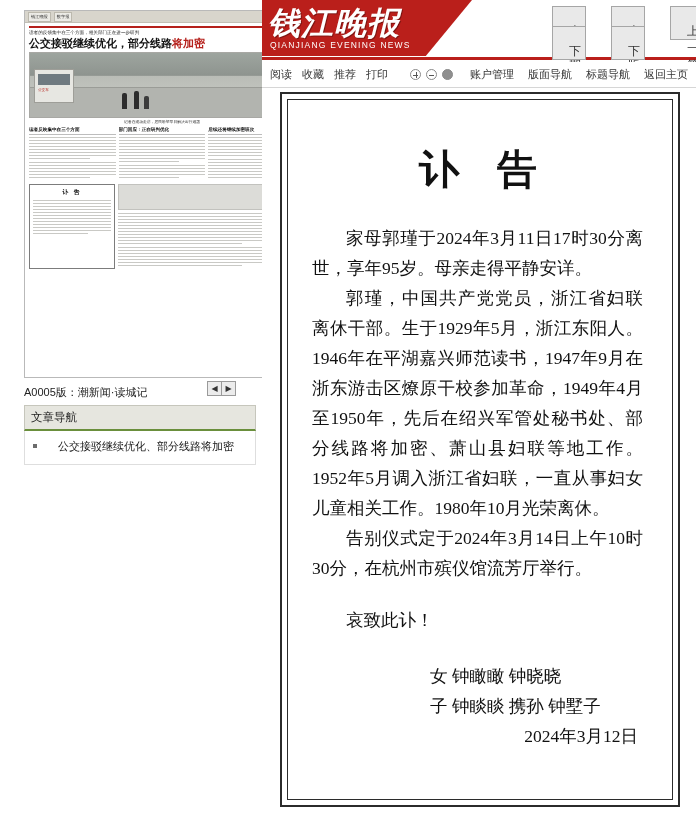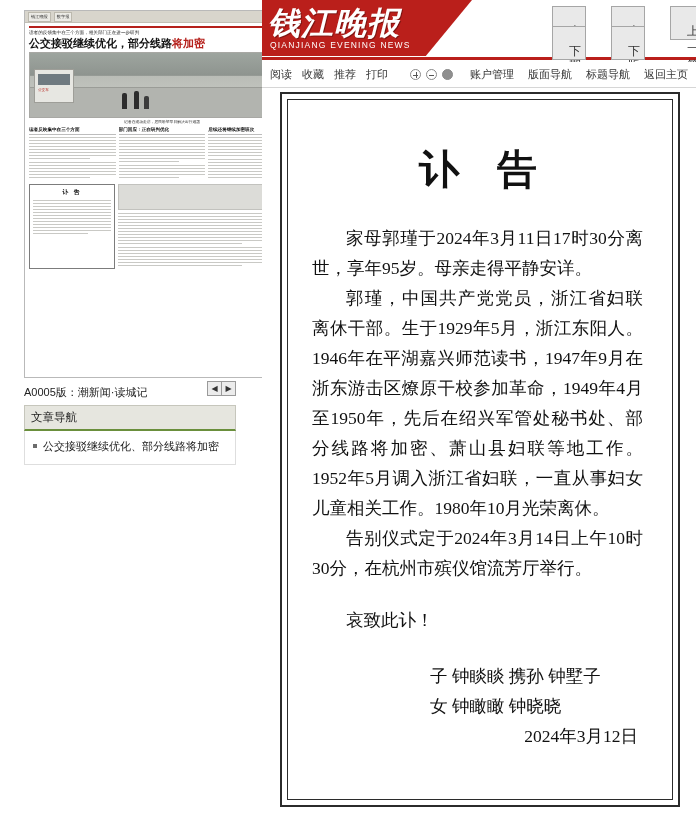--- a/index.html
+++ b/index.html
@@ -171,41 +171,42 @@
     width: 15px; height: 15px;
     border: 1px solid #9a9a9a;
     background: #ececec;
     font-size: 8px; color: #333;
     line-height: 13px; text-align: center;
     padding: 0; margin-left: -1px;
     cursor: pointer;
   }
   .nav-block {
     position: absolute; left: 24px; top: 405px;
-    width: 212px;
+    width: 232px;
   }
   .nav-title {
     background: #e6e6df;
     border: 1px solid #c6c6bc;
     border-bottom: 2px solid #6a8f3c;
     font-size: 11.5px;
     color: #222;
     padding: 4px 6px;
   }
   .nav-list {
     border: 1px solid #dedede;
     border-top: none;
     padding: 6px 6px 8px 6px;
     background: #fff;
   }
   .nav-item {
     font-size: 11px; color: #1a1a1a;
     padding: 2px 0 2px 12px;
     position: relative;
     cursor: pointer;
+    text-align: center;
   }
   .nav-item::before {
     content: "";
     position: absolute; left: 2px; top: 7px;
     width: 4px; height: 4px; background: #6c6c6c;
   }
 
   
   .right-panel {
     position: absolute;
@@ -560,21 +561,21 @@
 
     <div class="article-wrap">
       <div class="article-inner">
         <div class="obit-title">讣 告</div>
         <p class="obit-p indent">家母郭瑾于2024年3月11日17时30分离世，享年95岁。母亲走得平静安详。</p>
         <p class="obit-p indent">郭瑾，中国共产党党员，浙江省妇联离休干部。生于1929年5月，浙江东阳人。1946年在平湖嘉兴师范读书，1947年9月在浙东游击区燎原干校参加革命，1949年4月至1950年，先后在绍兴军管处秘书处、部分线路将加密、萧山县妇联等地工作。1952年5月调入浙江省妇联，一直从事妇女儿童相关工作。1980年10月光荣离休。</p>
         <p class="obit-p indent">告别仪式定于2024年3月14日上午10时30分，在杭州市殡仪馆流芳厅举行。</p>
         <div class="obit-gap"></div>
         <p class="obit-p indent">哀致此讣！</p>
         <div class="sign-block">
+          <div>女 钟瞰瞰 钟晓晓</div>
           <div>子 钟睒睒 携孙 钟墅子</div>
-          <div>女 钟瞰瞰 钟晓晓</div>
         </div>
         <div class="sign-tail" style="margin-top:0">2024年3月12日</div>
       </div>
     </div>
 
   </div>
 </div>
 
 </body></html>

